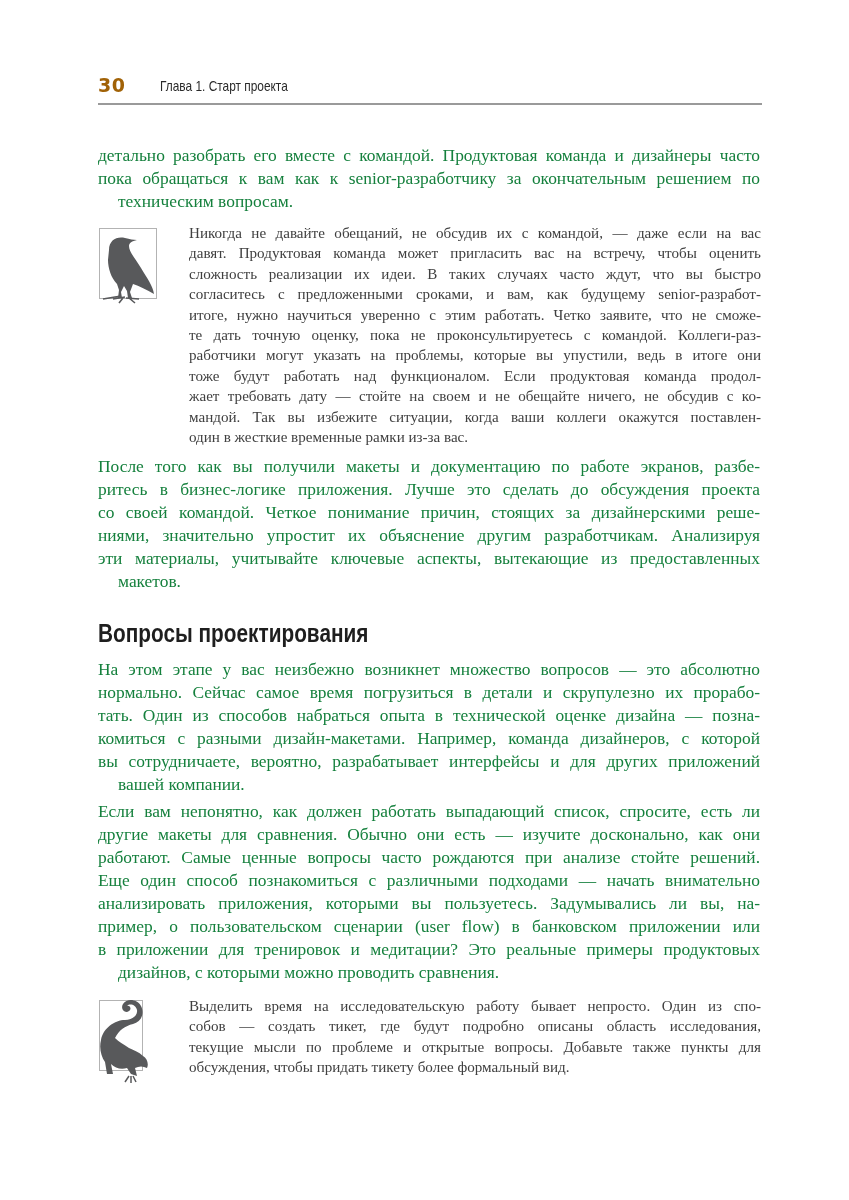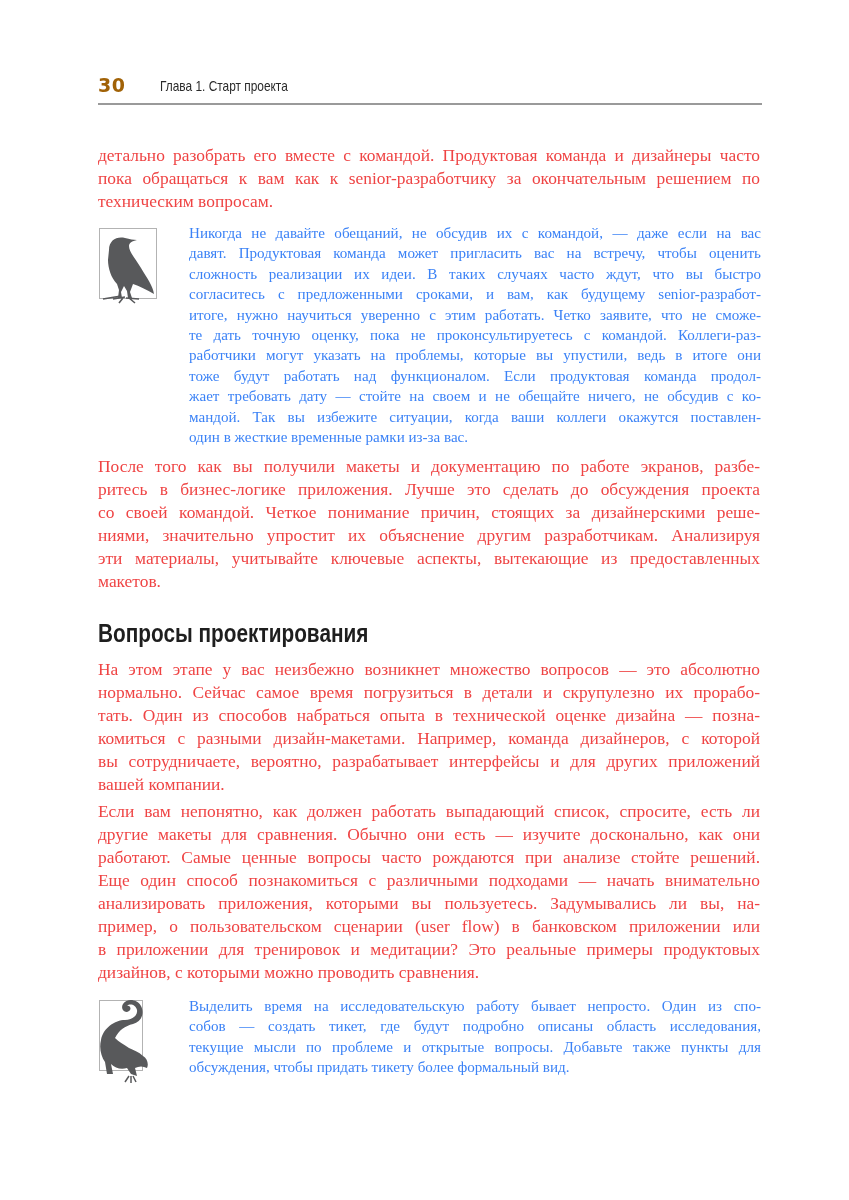--- a/index.html
+++ b/index.html
@@ -2,24 +2,24 @@
 <html><head>
   <meta charset="utf-8">
   <style>
     html, body { margin: 0; padding: 0; background: #ffffff; }
     body { width: 849px; height: 1200px; position: relative; overflow: hidden; }
     .page { position: absolute; left: 0; top: 0; width: 849px; height: 1200px; background: #fff; }
     .running-head { position: absolute; left: 98px; top: 74px; width: 664px; height: 30px; }
     .page-number { position: absolute; left: 0; top: 0; font-family: "DejaVu Sans", sans-serif; font-weight: bold; font-size: 19px; color: #a16207; letter-spacing: 0.5px; }
     .chapter-title { position: absolute; left: 62px; top: 4px; font-family: "Liberation Sans", sans-serif; font-size: 14.5px; color: #2a2a2a; transform: scaleX(0.82); transform-origin: left top; white-space: nowrap; }
     .head-rule { position: absolute; left: 98px; top: 103px; width: 664px; height: 2px; background: #9a9a9a; }
-    .body-text { position: absolute; left: 98px; width: 662px; font-family: "Liberation Serif", serif; font-size: 17.4px; line-height: 23px; color: #ef4444; text-align: justify; margin: 0; hyphens: manual; }
+    .body-text { position: absolute; left: 98px; width: 662px; font-family: "Liberation Serif", serif; font-size: 17.4px; line-height: 23px; color: #15803d; text-align: justify; margin: 0; hyphens: manual; }
     .body-text .ln { display: block; white-space: nowrap; text-align-last: justify; }
-    .body-text .ln.last { text-align-last: left; }
-    .note-text { position: absolute; left: 189px; width: 572px; font-family: "Liberation Serif", serif; font-size: 15.1px; line-height: 20.4px; color: #3b82f6; margin: 0; }
+    .body-text .ln.last { text-align-last: left; margin-left: 20px; }
+    .note-text { position: absolute; left: 189px; width: 572px; font-family: "Liberation Serif", serif; font-size: 15.1px; line-height: 20.4px; color: #404040; margin: 0; }
     .note-text .ln { display: block; white-space: nowrap; text-align: justify; text-align-last: justify; }
     .note-text .ln.last { text-align-last: left; }
     .section-heading { position: absolute; left: 98px; top: 618px; font-family: "Liberation Sans", sans-serif; font-weight: bold; font-size: 26px; color: #1e1e1e; transform: scaleX(0.80); transform-origin: left top; white-space: nowrap; margin: 0; }
     .icon-box { position: absolute; }
     .icon-box svg { display: block; }
   </style>
 </head>
 <body>
 
 <div class="page">

